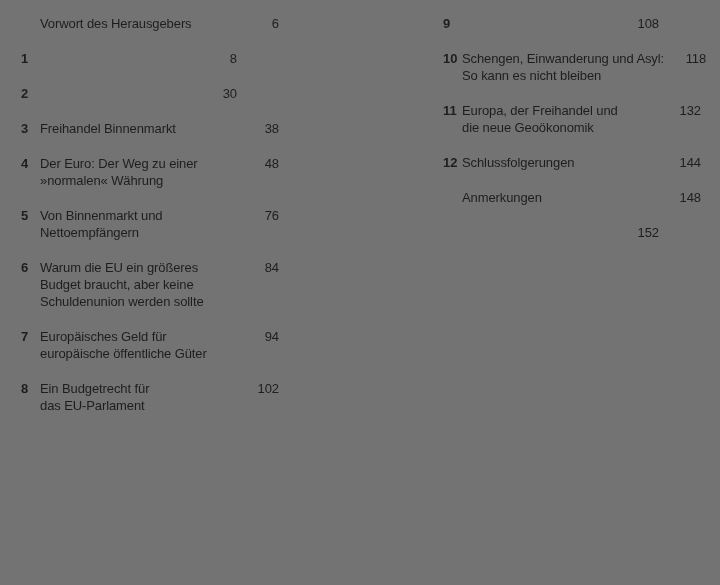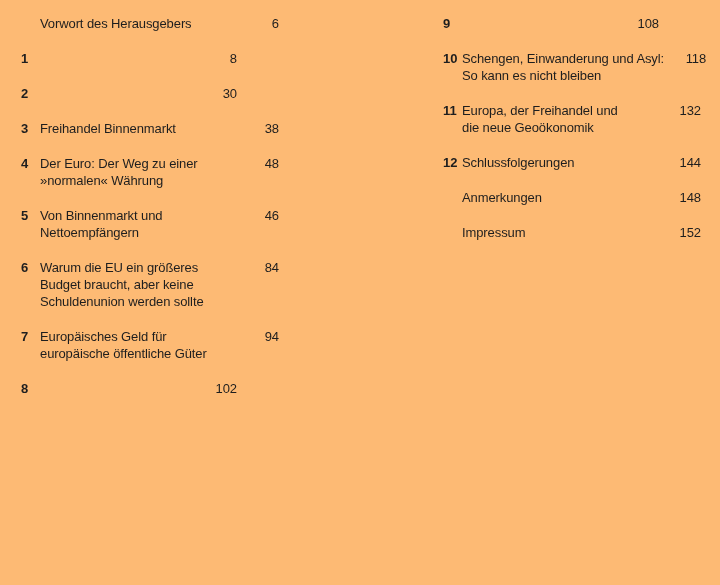--- a/index.html
+++ b/index.html
@@ -14,21 +14,21 @@
     font-family: "Liberation Sans", sans-serif;
     font-size: 13px;
     line-height: 17px;
     letter-spacing: -0.1px;
     color: #1e1e1e;
     overflow: hidden;
   }
   .toc-page {
     position: absolute;
     inset: 0;
-    background: #fdba74;
+    background: #737373;
   }
   .toc-col {
     position: absolute;
     top: 15px;
     width: 258px;
   }
   .toc-col.left  { left: 21px; }
   .toc-col.right { left: 443px; }
   .entry {
     display: grid;
@@ -81,40 +81,42 @@
     <span class="num">4</span>
     <span class="title">Der Euro: Der Weg zu einer
 »normalen« Währung</span>
     <span class="pageno">48</span>
   </div>
 
   <div class="entry">
     <span class="num">5</span>
     <span class="title">Von Binnenmarkt und
 Nettoempfängern</span>
-    <span class="pageno">46</span>
+    <span class="pageno">76</span>
   </div>
 
   <div class="entry">
     <span class="num">6</span>
     <span class="title">Warum die EU ein größeres
 Budget braucht, aber keine
 Schuldenunion werden sollte</span>
     <span class="pageno">84</span>
   </div>
 
   <div class="entry">
     <span class="num">7</span>
     <span class="title">Europäisches Geld für
 europäische öffentliche Güter</span>
     <span class="pageno">94</span>
   </div>
 
   <div class="entry">
     <span class="num">8</span>
+    <span class="title">Ein Budgetrecht für
+das EU-Parlament</span>
     <span class="pageno">102</span>
   </div>
 </div>
   <div class="toc-col right" id="col-right">
   <div class="entry">
     <span class="num">9</span>
     <span class="pageno">108</span>
   </div>
 
   <div class="entry">
@@ -139,17 +141,16 @@
 
   <div class="entry">
     <span class="num"></span>
     <span class="title">Anmerkungen</span>
     <span class="pageno">148</span>
   </div>
 
 
   <div class="entry">
     <span class="num"></span>
-    <span class="title">Impressum</span>
     <span class="pageno">152</span>
   </div>
 </div>
 </div>
 
 </body></html>

